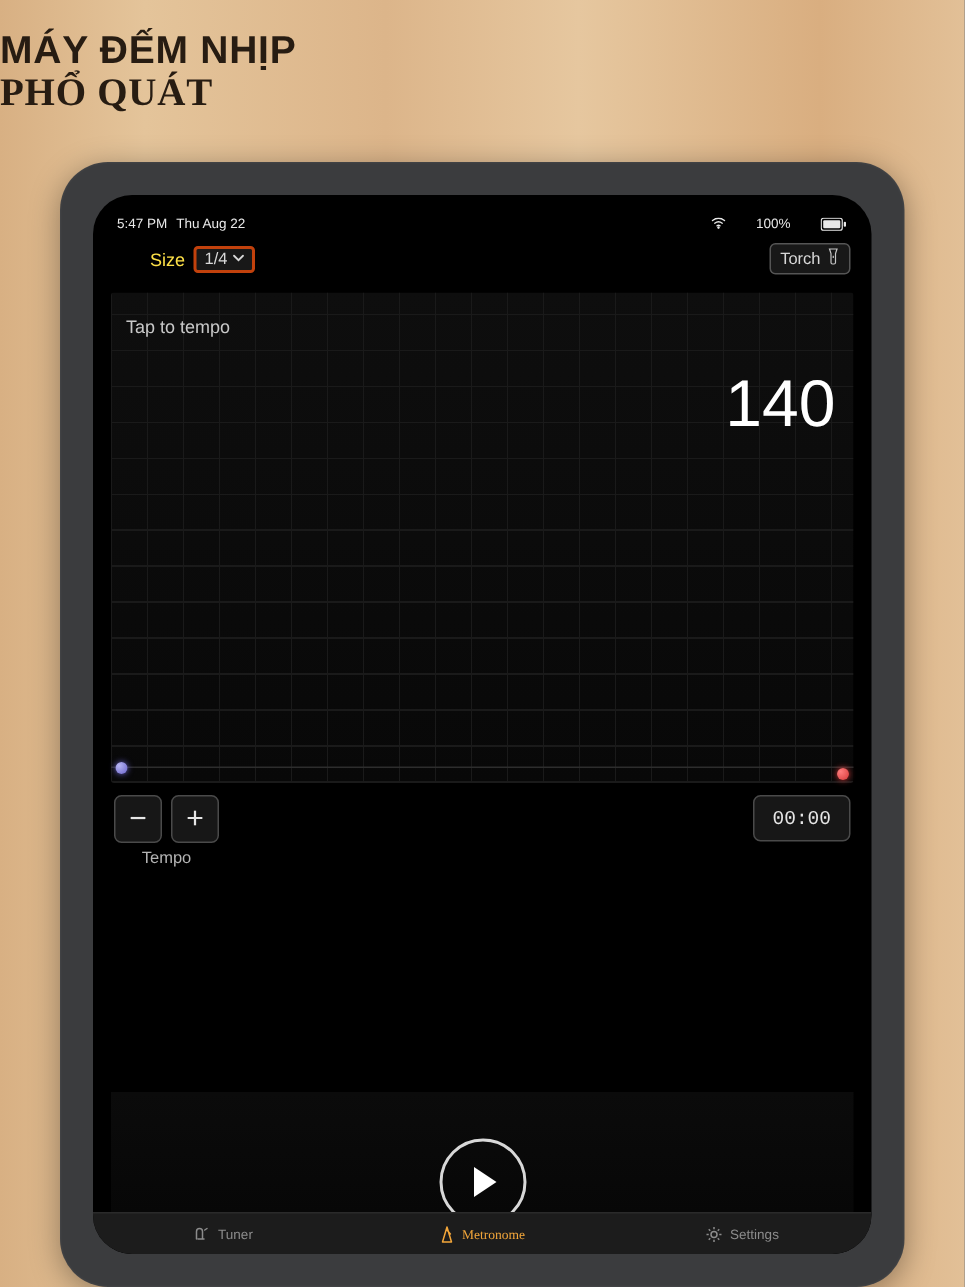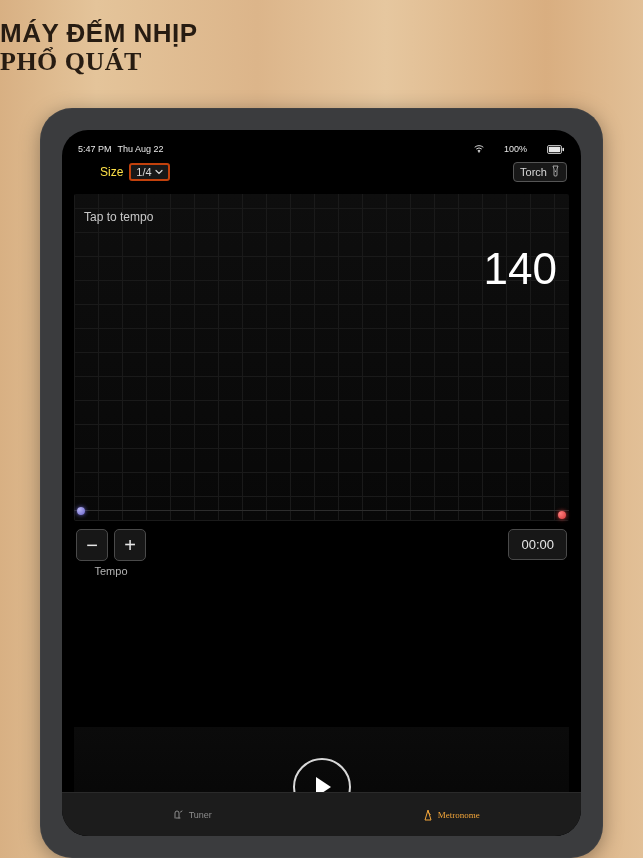--- a/index.html
+++ b/index.html
@@ -115,20 +115,21 @@
     background: #171717;
     color: #e6e6e6; font-size: 20px; line-height: 1;
     display: flex; align-items: center; justify-content: center;
   }
   .tempo-label { color: #b4b4b4; font-size: 11px; }
   .timer-box {
     border: 1px solid #4a4a4a; border-radius: 5px;
     background: #171717; color: #e6e6e6;
     font-size: 13px; padding: 7px 12px;
     font-variant-numeric: tabular-nums;
+    font-family: Liberation Mono, monospace;
   }
 
   .middle-space { height: 150px; }
 
   .play-area {
     display: flex; justify-content: center; align-items: center;
     height: 120px;
     background: linear-gradient(180deg, #0b0b0b 0%, #050505 100%);
   }
   .play-btn {
@@ -139,21 +140,21 @@
   .play-triangle {
     width: 0; height: 0;
     border-left: 15px solid #fff;
     border-top: 10px solid transparent;
     border-bottom: 10px solid transparent;
     margin-left: 4px;
   }
 
   .tab-bar {
     position: absolute; left: 0; right: 0; bottom: 0;
-    height: 44px;
+    height: 28px;
     background: #1c1c1c;
     display: flex;
     border-top: 1px solid #2a2a2a;
   }
   .tab {
     flex: 1; display: flex; align-items: center; justify-content: center;
     gap: 5px; font-size: 9px; color: #8c8c8c;
   }
   .tab.active { color: #f3a63a; font-family: Liberation Serif, serif; }
   .tab-icon { display: inline-flex; }
@@ -252,16 +253,25 @@
         <span>Tuner</span>
       </div>
       <div class="tab active">
         <span class="tab-icon">
           <svg width="10" height="12" viewBox="0 0 10 12">
               <path d="M5 1 L2 11 L8 11 Z M5 3 L7.5 6" stroke="#f3a63a" stroke-width="1" fill="none" stroke-linejoin="round"></path>
             </svg>
         </span>
         <span>Metronome</span>
       </div>
+      <div class="tab">
+        <span class="tab-icon">
+          <svg width="12" height="12" viewBox="0 0 12 12">
+              <circle cx="6" cy="6" r="2" stroke="#8c8c8c" stroke-width="1" fill="none"></circle>
+              <path d="M6 1 V2.5 M6 9.5 V11 M1 6 H2.5 M9.5 6 H11 M2.5 2.5 L3.5 3.5 M8.5 8.5 L9.5 9.5 M9.5 2.5 L8.5 3.5 M3.5 8.5 L2.5 9.5" stroke="#8c8c8c" stroke-width="1"></path>
+            </svg>
+        </span>
+        <span>Settings</span>
+      </div>
     </div>
 
   </div>
 </div>
 
 </body></html>

